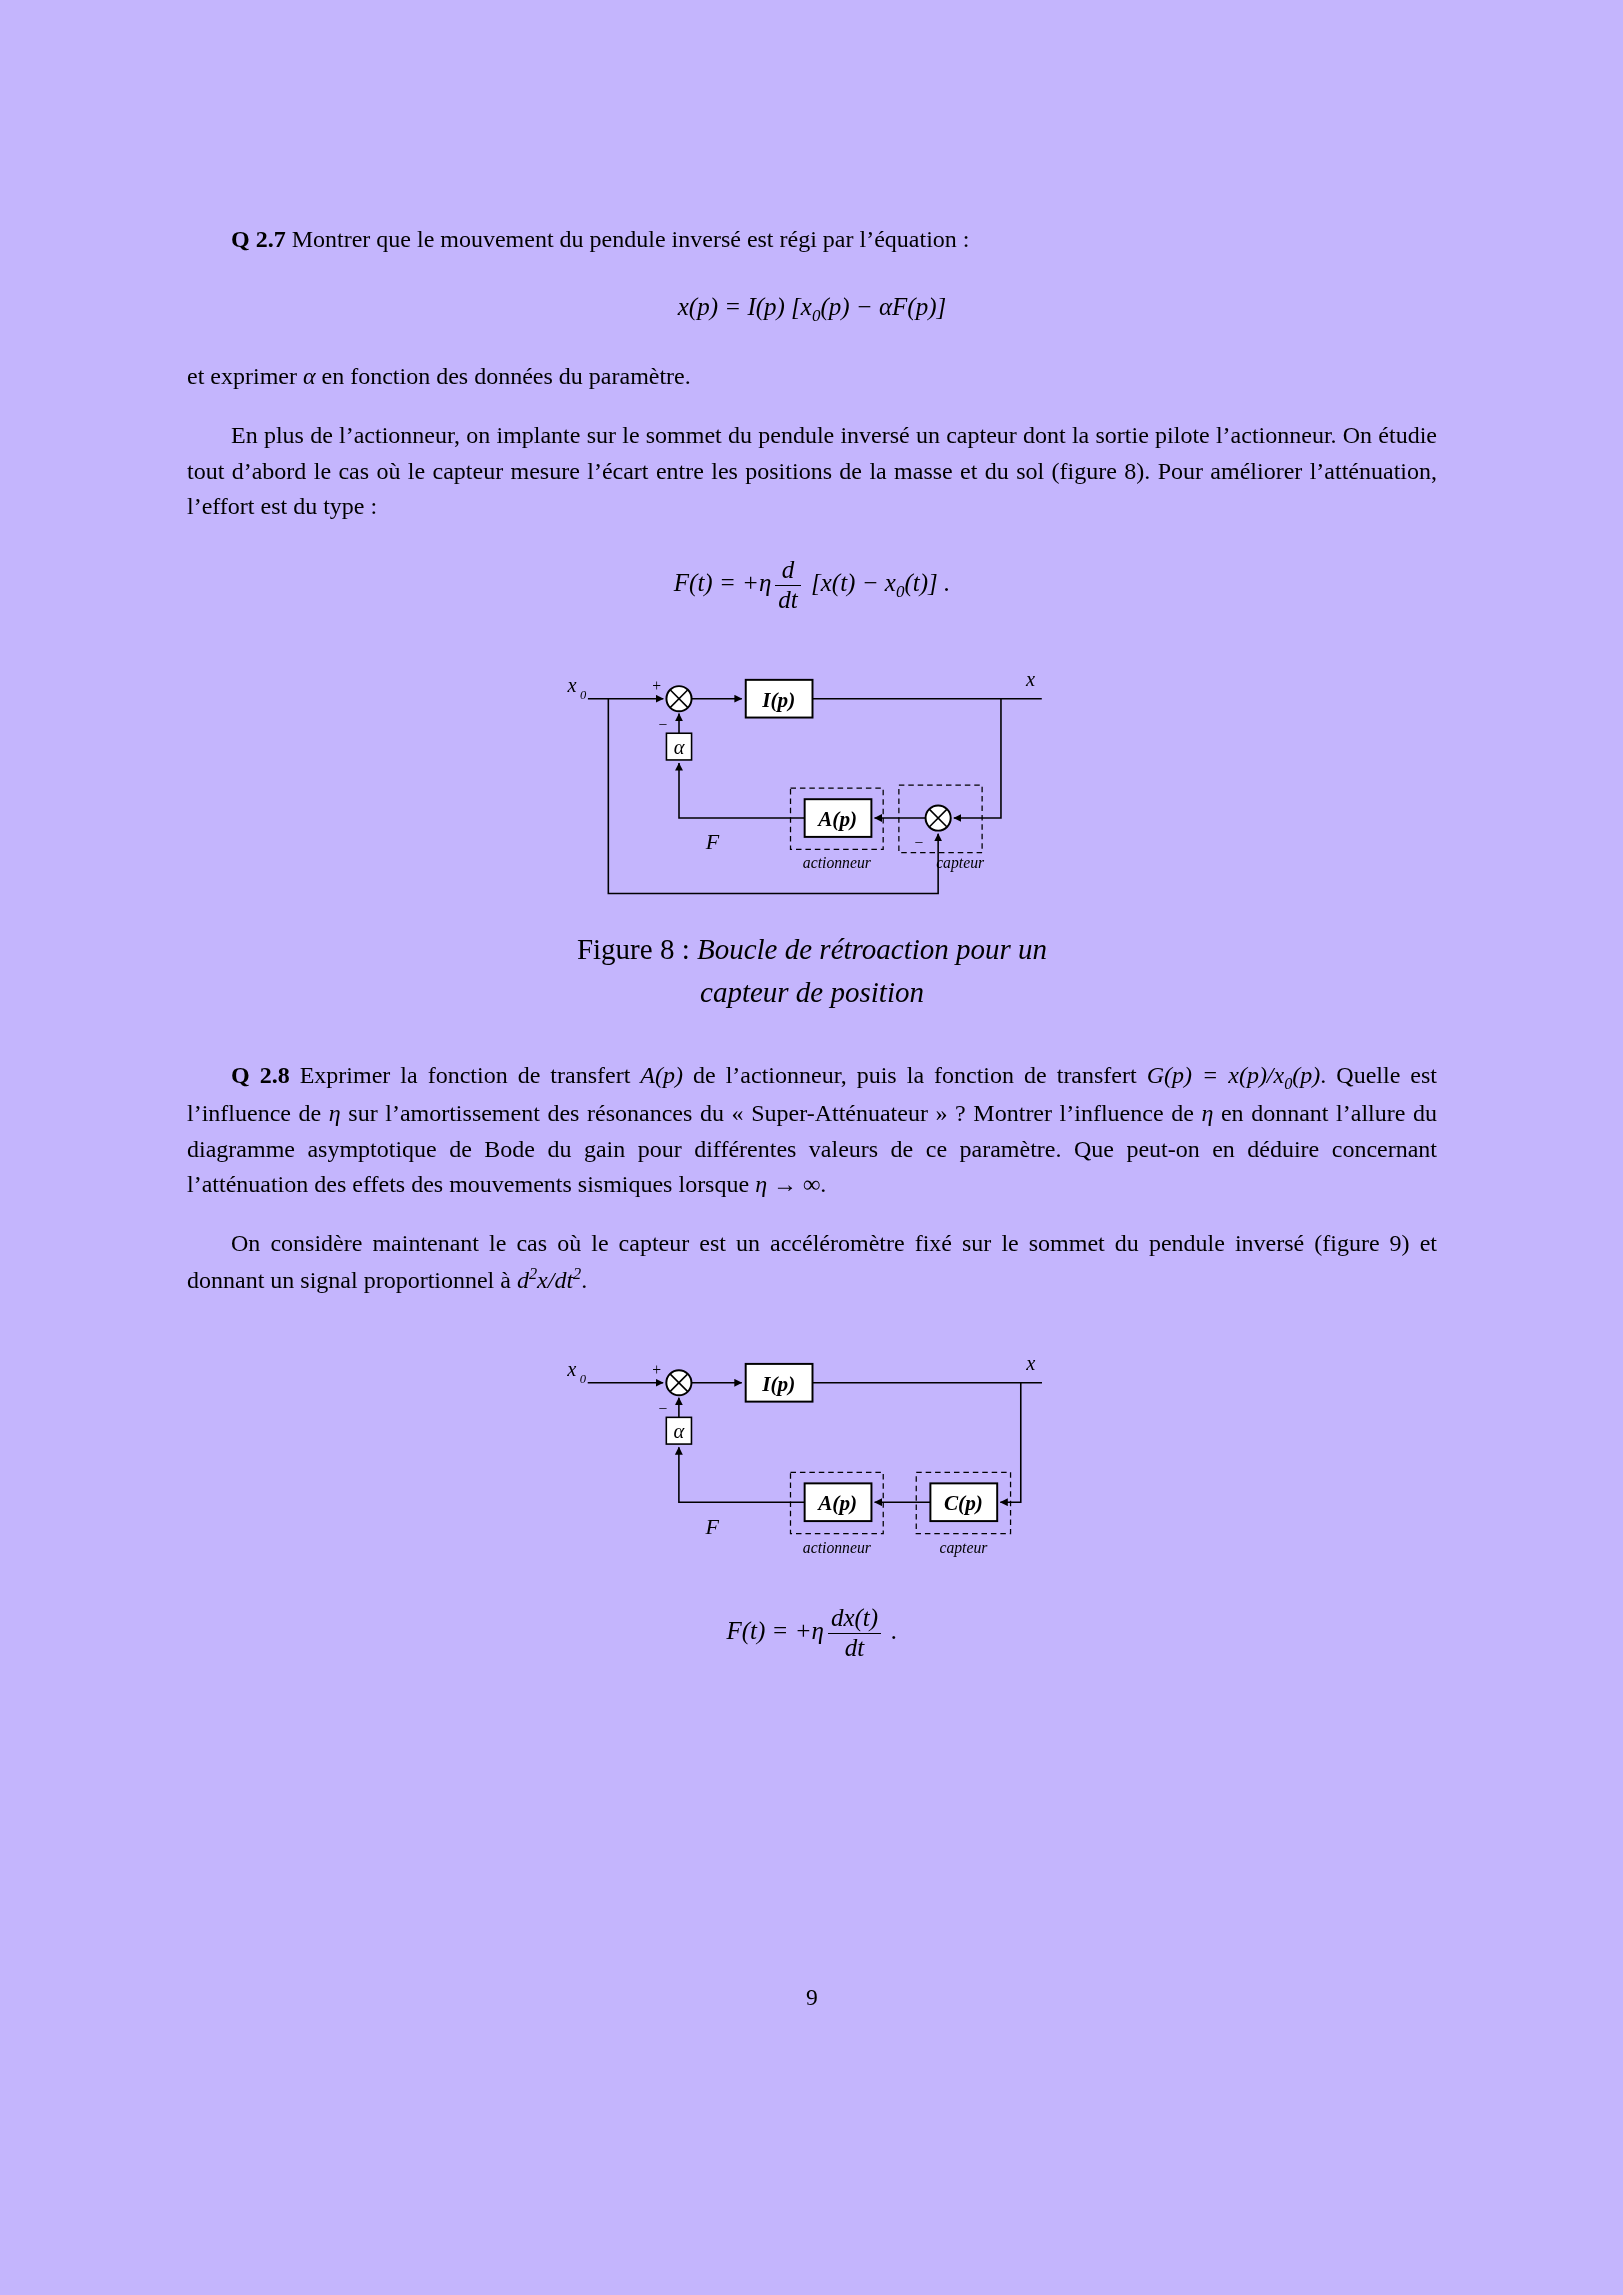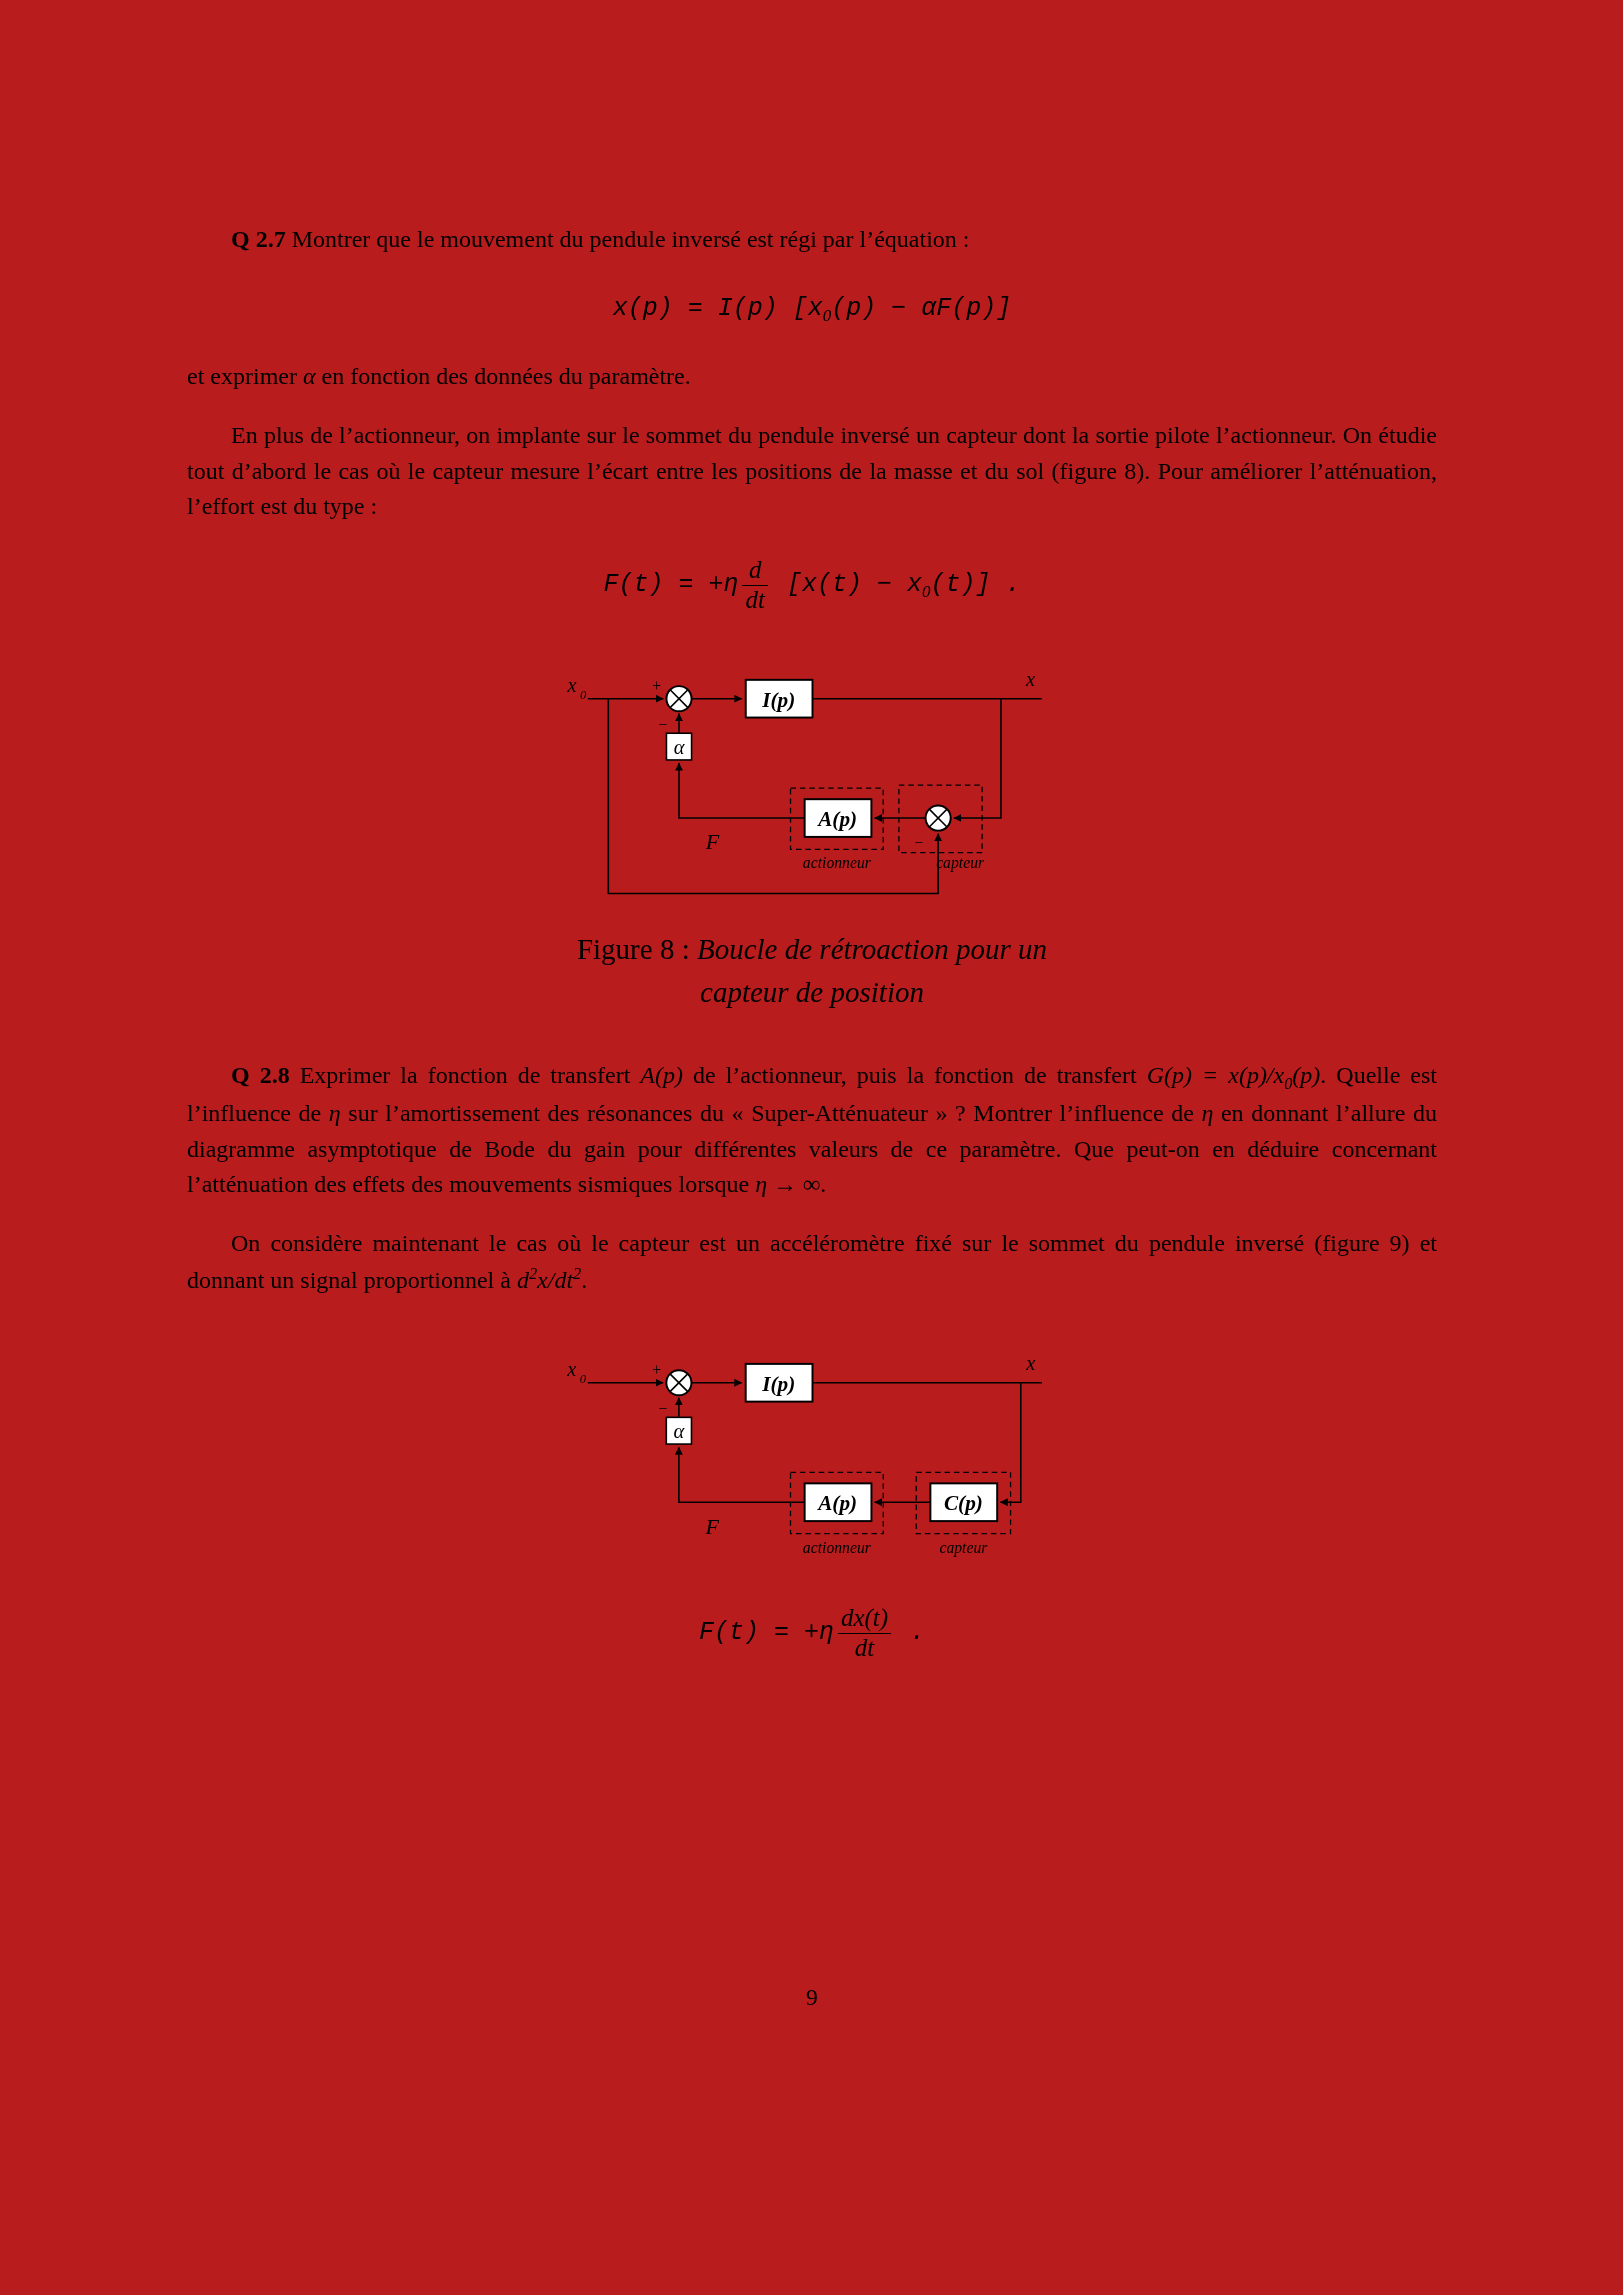--- a/index.html
+++ b/index.html
@@ -2,30 +2,30 @@
 <html style="font-size:12.6px"><head>
 <meta charset="utf-8">
 <style>
   html,body{margin:0;padding:0;background:#ffffff;}
   .page{
     width:1624px;
     height:2295px;
     box-sizing:border-box;
     padding:198px 187px 2px 187px;
     position:relative;
-    background:#b91c1c;
+    background:#c4b5fd;
     color:#000;
     font-family:"Liberation Serif", serif;
     font-size:24px;
     line-height:1.48;
   }
   .para{margin:23.6px 0;text-align:justify;}
   .indent{text-indent:44px;}
   .qlabel{font-weight:bold;}
-  .mi{font-style:italic;font-family:Liberation Mono, monospace;}
+  .mi{font-style:italic;}
   .equation{
     text-align:center;
     font-style:italic;
     font-size:25px;
     margin:31px 0;
   }
   .equation sub,.para sub{font-size:0.68em;}
   .para sup{font-size:0.68em;}
   .frac{
     display:inline-block;

